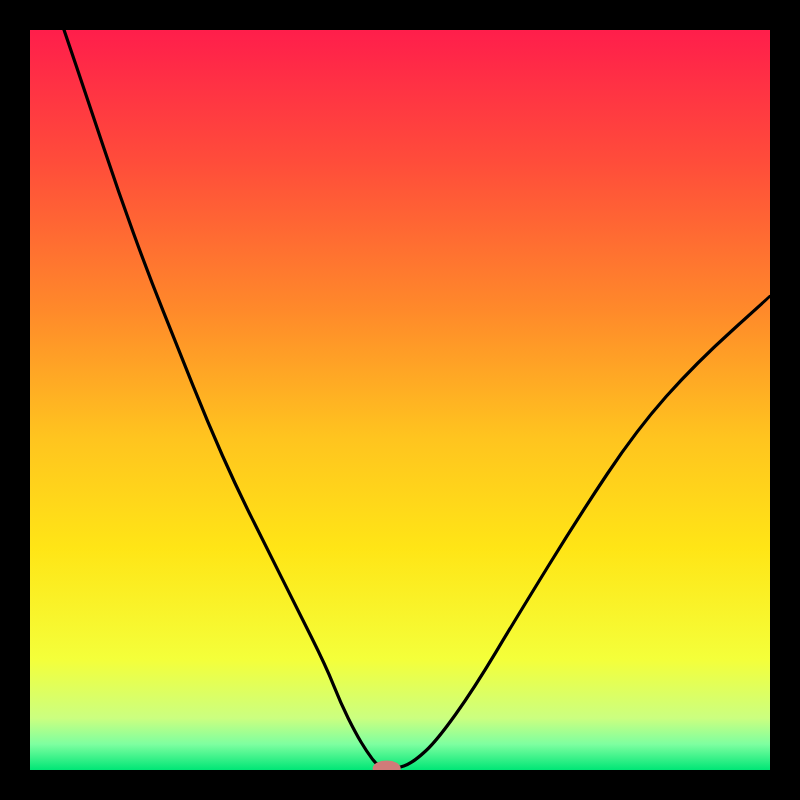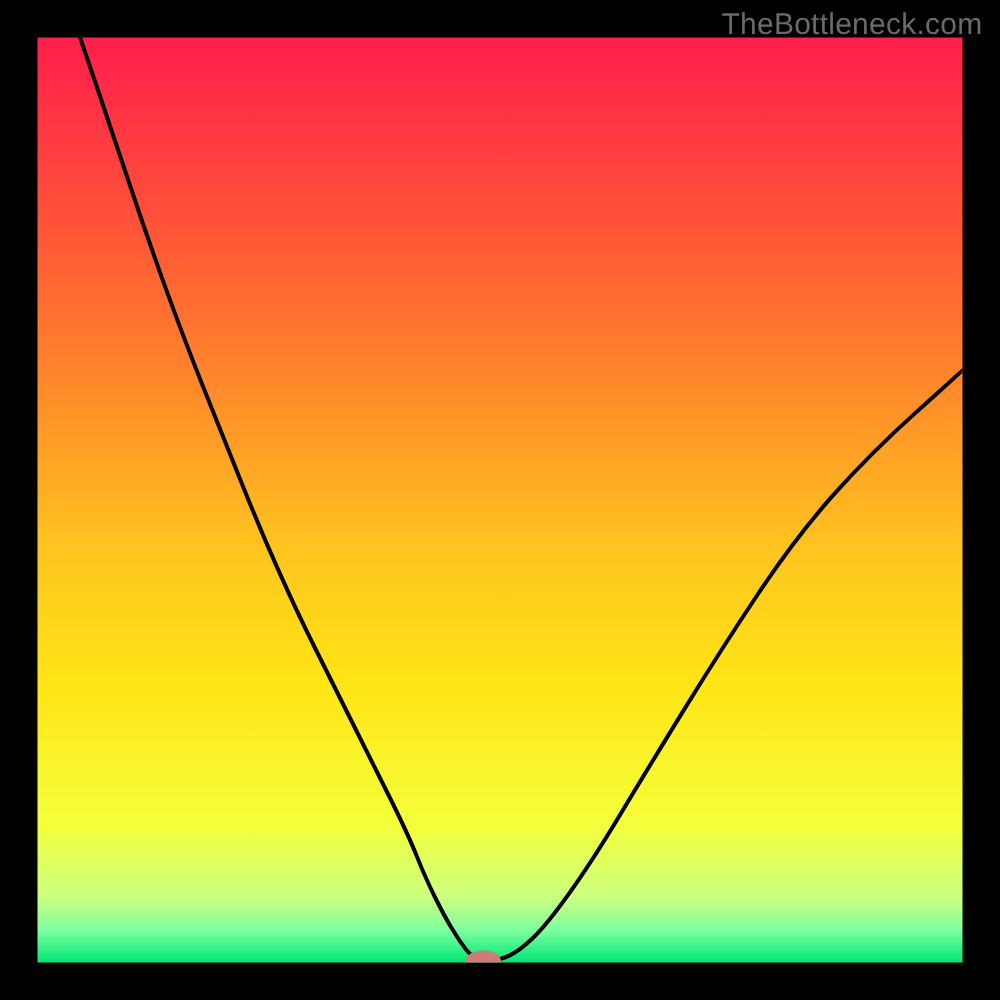--- a/index.html
+++ b/index.html
@@ -30,21 +30,20 @@
   svg {
     position: absolute;
     top: 0;
     left: 0;
   }
 </style>
 </head>
 <body>
 
 <div class="frame">
-  <div class="watermark">TheBottleneck.com</div>
 
   <svg id="chart-svg" width="800" height="800" viewBox="0 0 800 800">
     <defs>
       <linearGradient id="bg-grad" x1="0" y1="0" x2="0" y2="1">
           <stop offset="0%" stop-color="#ff1e4b"></stop>
           <stop offset="18%" stop-color="#ff4d3a"></stop>
           <stop offset="38%" stop-color="#ff8a2a"></stop>
           <stop offset="55.00000000000001%" stop-color="#ffc41f"></stop>
           <stop offset="70%" stop-color="#ffe516"></stop>
           <stop offset="85%" stop-color="#f4ff3a"></stop>

